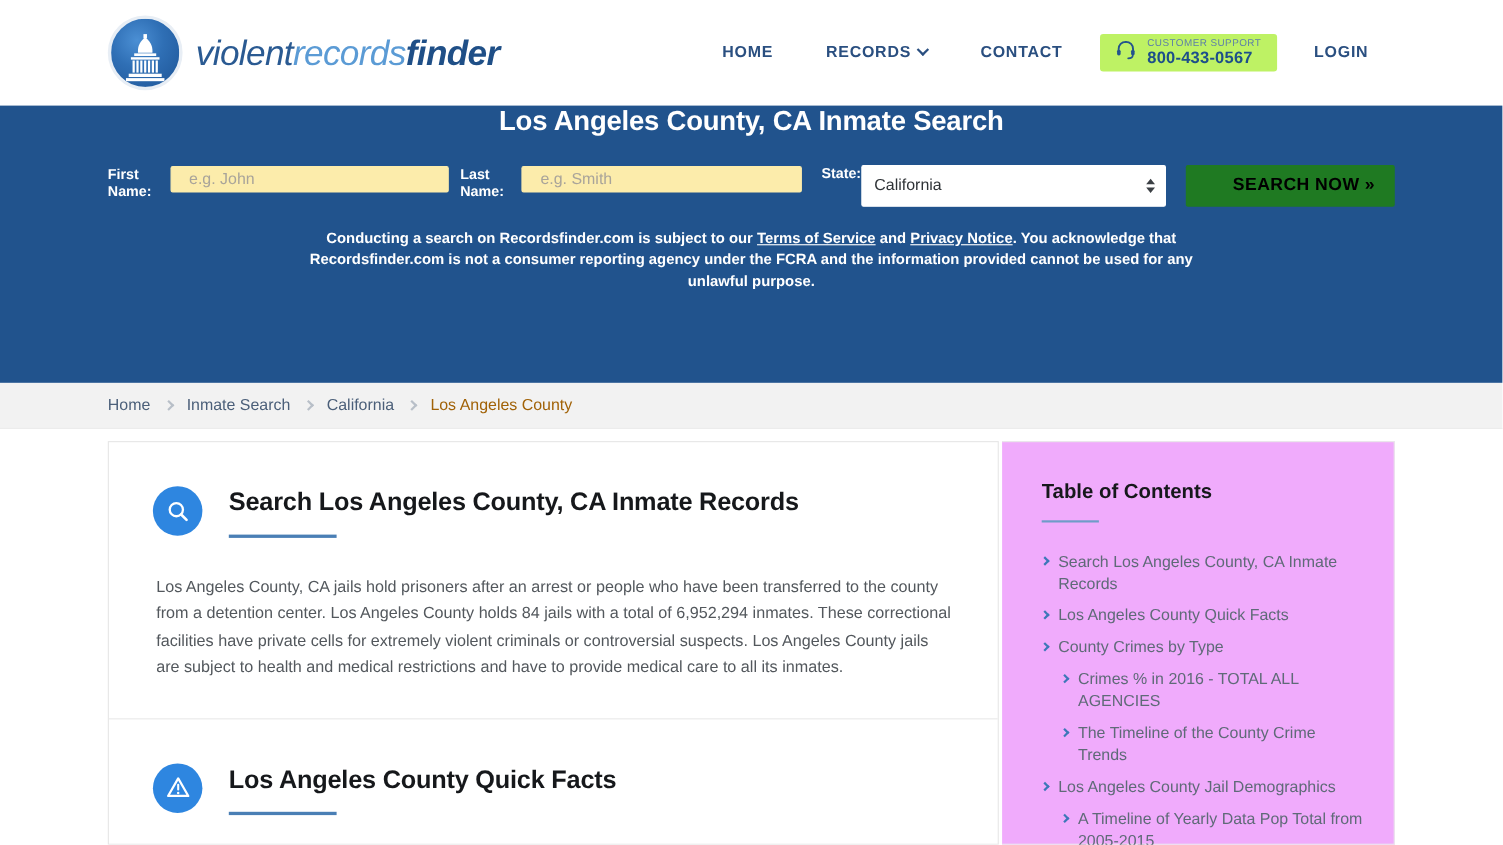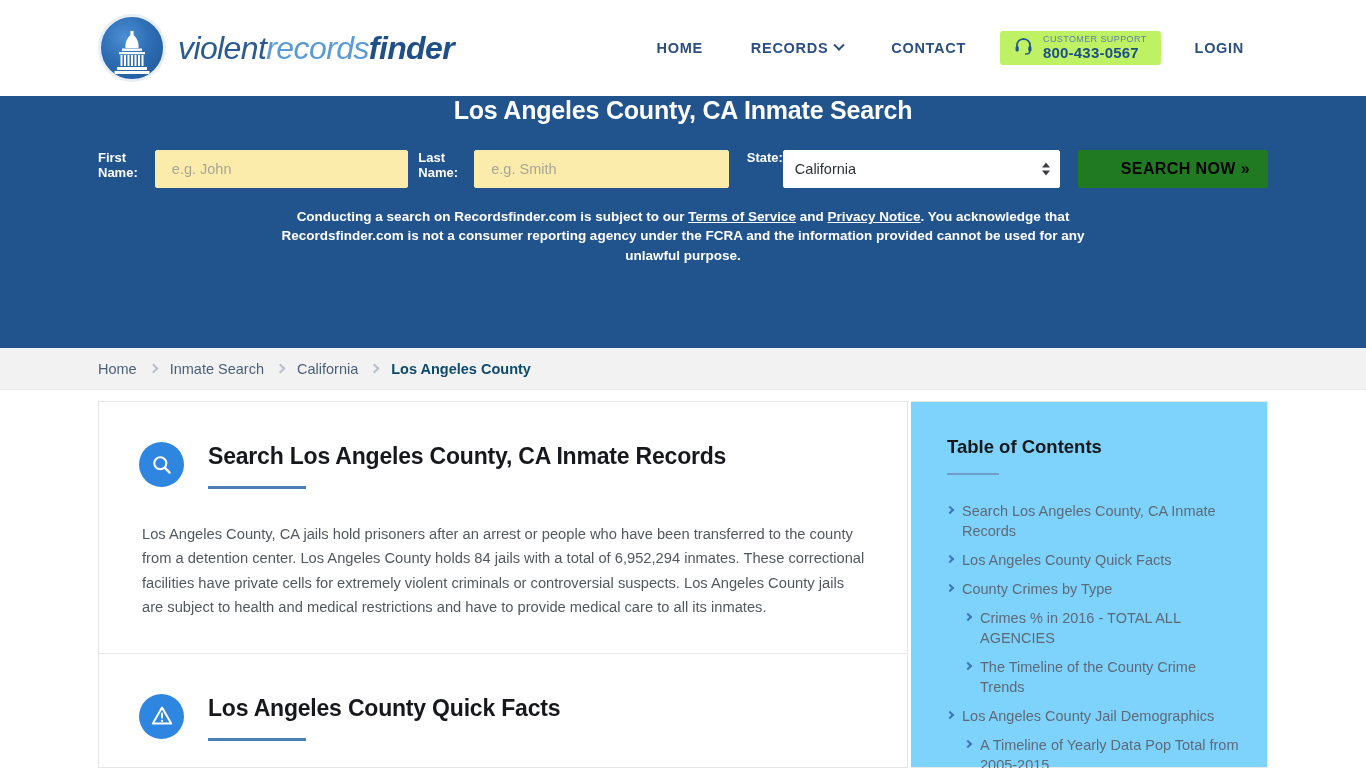--- a/index.html
+++ b/index.html
@@ -126,21 +126,21 @@
   .field { display: flex; flex-direction: row; }
   .field-name  { width: 318px; }
   .field-state { width: 321px; margin-left: 8px; }
   .field-label {
     color: #ffffff;
     font-size: 13px;
     font-weight: 700;
     margin-bottom: 7px;
   }
   .text-input {
-    height: 38px;
+    height: 24px;
     background: #fcecab;
     border: 1px solid #fcecab;
     border-radius: 2px;
     padding: 0 16px;
     font-size: 14.5px;
     font-family: "Liberation Sans", sans-serif;
     color: #44474a;
     width: 100%;
     outline: none;
   }
@@ -212,21 +212,21 @@
     padding: 0 98px;
     border-bottom: 1px solid #ececec;
   }
   .crumbs { display: flex; align-items: center; gap: 0; }
   .crumb {
     font-size: 14.5px;
     color: #4b5f79;
     text-decoration: none;
     cursor: pointer;
   }
-  .crumb.current { color: #0c4a6e; cursor: default; font-weight: bold; }
+  .crumb.current { color: #a16207; cursor: default; }
   .crumb-sep {
     display: inline-block;
     margin: 0 13px;
     width: 7px; height: 7px;
     border-right: 2px solid #b8bfc8;
     border-bottom: 2px solid #b8bfc8;
     transform: rotate(-45deg);
   }
 
   
@@ -277,21 +277,21 @@
     margin-top: 33px;
     font-size: 14.7px;
     line-height: 1.64;
     color: #53585d;
     padding-left: 3px;
   }
 
   
   .sidebar {
     width: 357px;
-    background: #7dd3fc;
+    background: #f0abfc;
     flex: 0 0 auto;
     padding: 34px 26px 20px 36px;
     border: 1px solid #eaeaea;
     border-left: none;
   }
   .toc-title {
     font-size: 18.5px;
     font-weight: 700;
     color: #16181b;
   }

